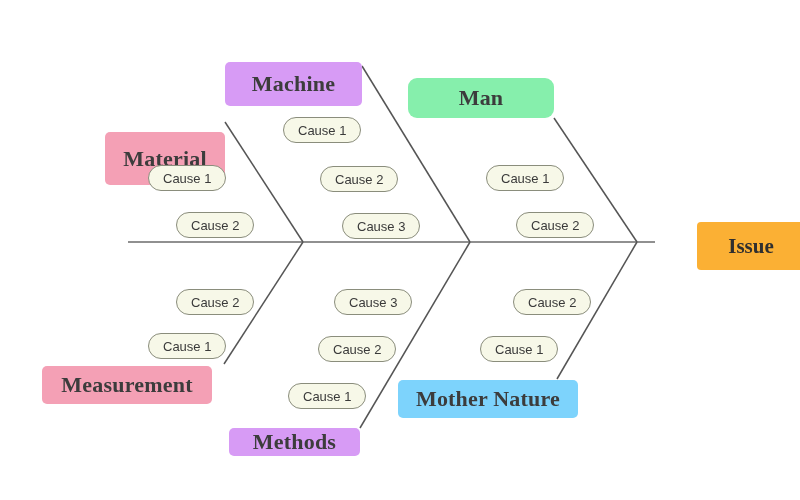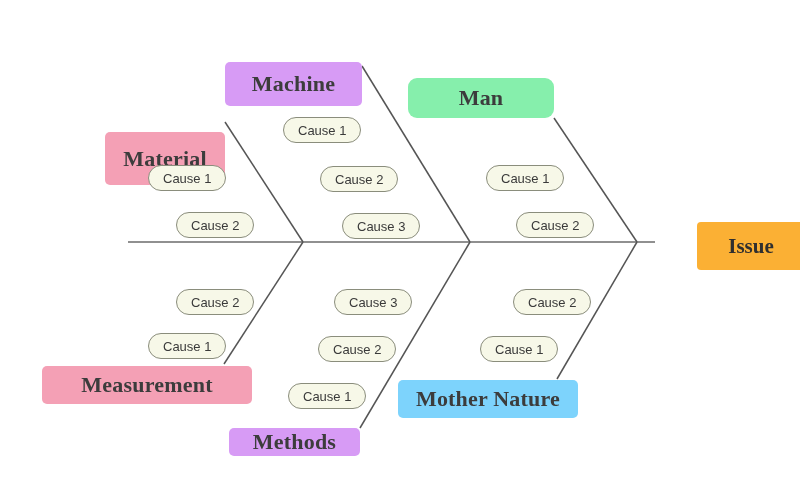--- a/index.html
+++ b/index.html
@@ -80,21 +80,21 @@
       <line x1="554" y1="118" x2="637" y2="242" stroke="#555555" stroke-width="1.5"></line>
       <line x1="224" y1="364" x2="303" y2="242" stroke="#555555" stroke-width="1.5"></line>
       <line x1="360" y1="428" x2="470" y2="242" stroke="#555555" stroke-width="1.5"></line>
       <line x1="557" y1="379" x2="637" y2="242" stroke="#555555" stroke-width="1.5"></line>
     </svg>
 
   <div id="labels-layer">
       <div class="cat-label" style="left: 105px; top: 86px; width: 120px; height: 53px; background: rgb(244, 160, 181); margin-top: 46px;">Material</div>
       <div class="cat-label" style="left: 225px; top: 22px; width: 137px; height: 44px; background: rgb(215, 155, 245); margin-top: 40px;">Machine</div>
       <div class="cat-label" style="left: 408px; top: 78px; width: 146px; height: 40px; background: #86efac; border-radius: 9px;">Man</div>
-      <div class="cat-label" style="left: 42px; top: 366px; width: 210px; height: 38px; background: rgb(244, 160, 181);">Measurement</div>
+      <div class="cat-label" style="left: 42px; top: 366px; width: 170px; height: 38px; background: rgb(244, 160, 181);">Measurement</div>
       <div class="cat-label" style="left: 229px; top: 428px; width: 131px; height: 28px; background: rgb(215, 155, 245);">Methods</div>
       <div class="cat-label" style="left: 398px; top: 380px; width: 180px; height: 38px; background: #7dd3fc;">Mother Nature</div>
     </div>
   <div id="pills-layer">
       <div class="cause-pill" style="left: 148px; top: 152px;">Cause 1</div>
       <div class="cause-pill" style="left: 176px; top: 199px;">Cause 2</div>
       <div class="cause-pill" style="left: 283px; top: 104px;">Cause 1</div>
       <div class="cause-pill" style="left: 320px; top: 153px;">Cause 2</div>
       <div class="cause-pill" style="left: 342px; top: 200px;">Cause 3</div>
       <div class="cause-pill" style="left: 486px; top: 152px;">Cause 1</div>

